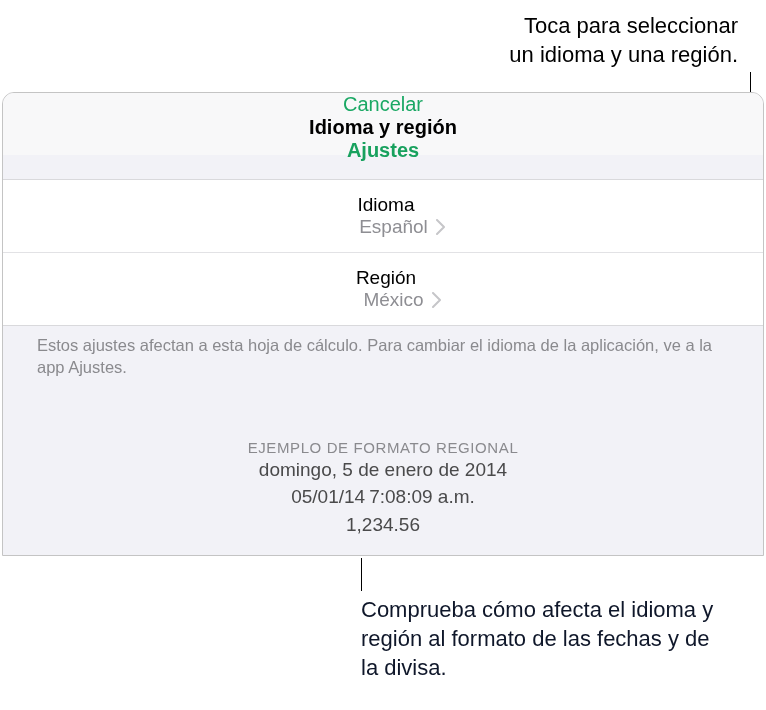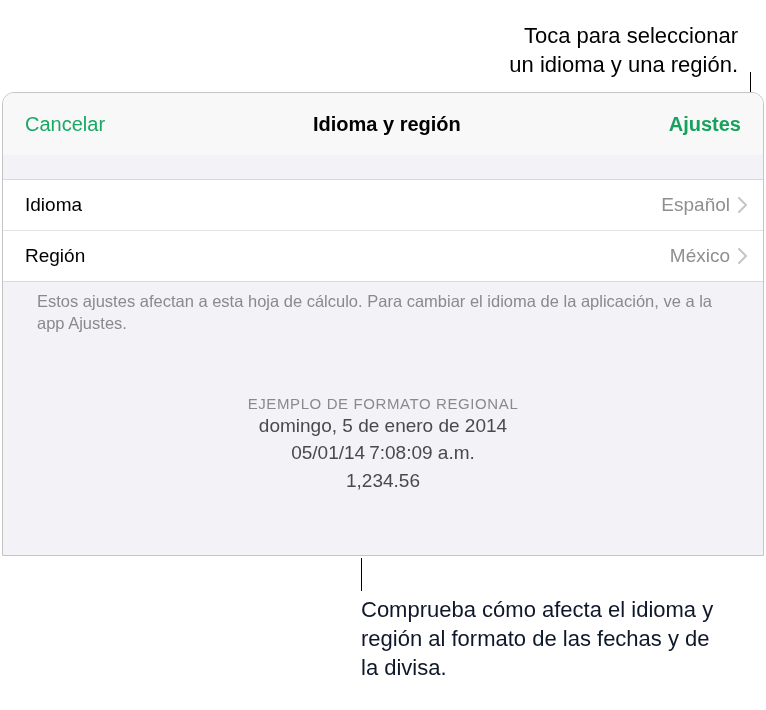--- a/index.html
+++ b/index.html
@@ -11,21 +11,21 @@
     }
     body {
       width: 766px;
       height: 710px;
       background: #fff;
       position: relative;
       overflow: hidden;
     }
     .top-annotation {
       position: absolute;
-      top: 22px;
+      top: 12px;
       right: 28px;
       text-align: right;
       font-size: 22px;
       line-height: 1.3;
       color: #000;
     }
     .top-leader {
       position: absolute;
       top: 72px;
       right: 15px;
@@ -52,20 +52,21 @@
       overflow: hidden;
       background: #f2f2f7;
     }
     .sheet-header {
       height: 62px;
       display: flex;
       align-items: center;
       justify-content: space-between;
       padding: 0 22px;
       background: #f8f8f9;
+      flex-direction: column;
     }
     .sheet-header .cancel,
     .sheet-header .accept {
       color: #1aa864;
       font-size: 20px;
       cursor: pointer;
     }
     .sheet-header .accept {
       font-weight: 600;
       color: #18a15e;
@@ -81,20 +82,21 @@
       border-top: 1px solid #d9d9dc;
       border-bottom: 1px solid #d9d9dc;
     }
     .settings-row {
       display: flex;
       align-items: center;
       justify-content: space-between;
       padding: 14px 16px 14px 22px;
       font-size: 19px;
       cursor: pointer;
+      flex-direction: column;
     }
     .settings-row + .settings-row {
       border-top: 1px solid #e2e2e5;
     }
     .settings-row .label {
       color: #000;
     }
     .settings-row .value-wrap {
       display: flex;
       align-items: center;

